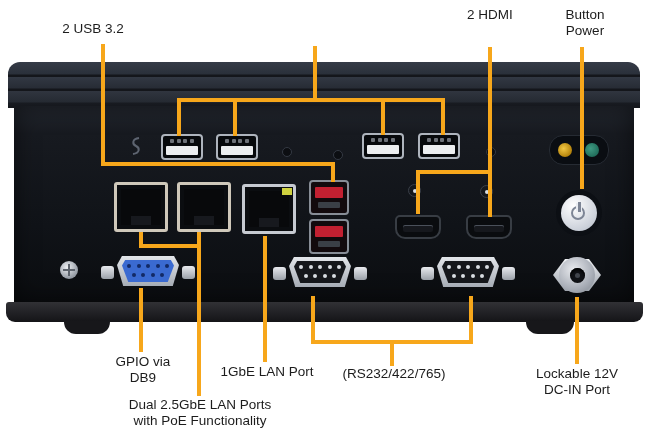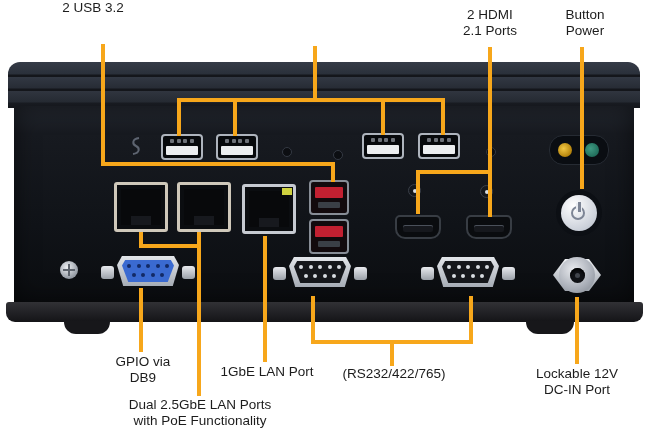--- a/index.html
+++ b/index.html
@@ -298,26 +298,25 @@
 
   <div class="vl" style="left:263px;top:236px;height:126px"></div>
 
   <div class="vl" style="left:311px;top:296px;height:48px"></div>
   <div class="vl" style="left:469px;top:296px;height:48px"></div>
   <div class="hl" style="left:311px;top:340px;width:162px"></div>
   <div class="vl" style="left:390px;top:340px;height:26px"></div>
 
   <div class="vl" style="left:575px;top:297px;height:67px"></div>
 
-  <div class="lbl" style="left:30px;top:0;width:126px">
+  <div class="lbl" style="left:30px;top:21px;width:126px">
     <div>2 USB 3.2</div>
   </div>
   <div class="lbl" style="left:438px;top:7px;width:104px">
     <div>2 HDMI</div>
-    <div>2.1 Ports</div>
   </div>
   <div class="lbl" style="left:543px;top:7px;width:84px">
     <div>Button</div>
     <div>Power</div>
   </div>
   <div class="lbl" style="left:91px;top:354px;width:104px">
     <div>GPIO via</div>
     <div>DB9</div>
   </div>
   <div class="lbl" style="left:203px;top:364px;width:128px">

